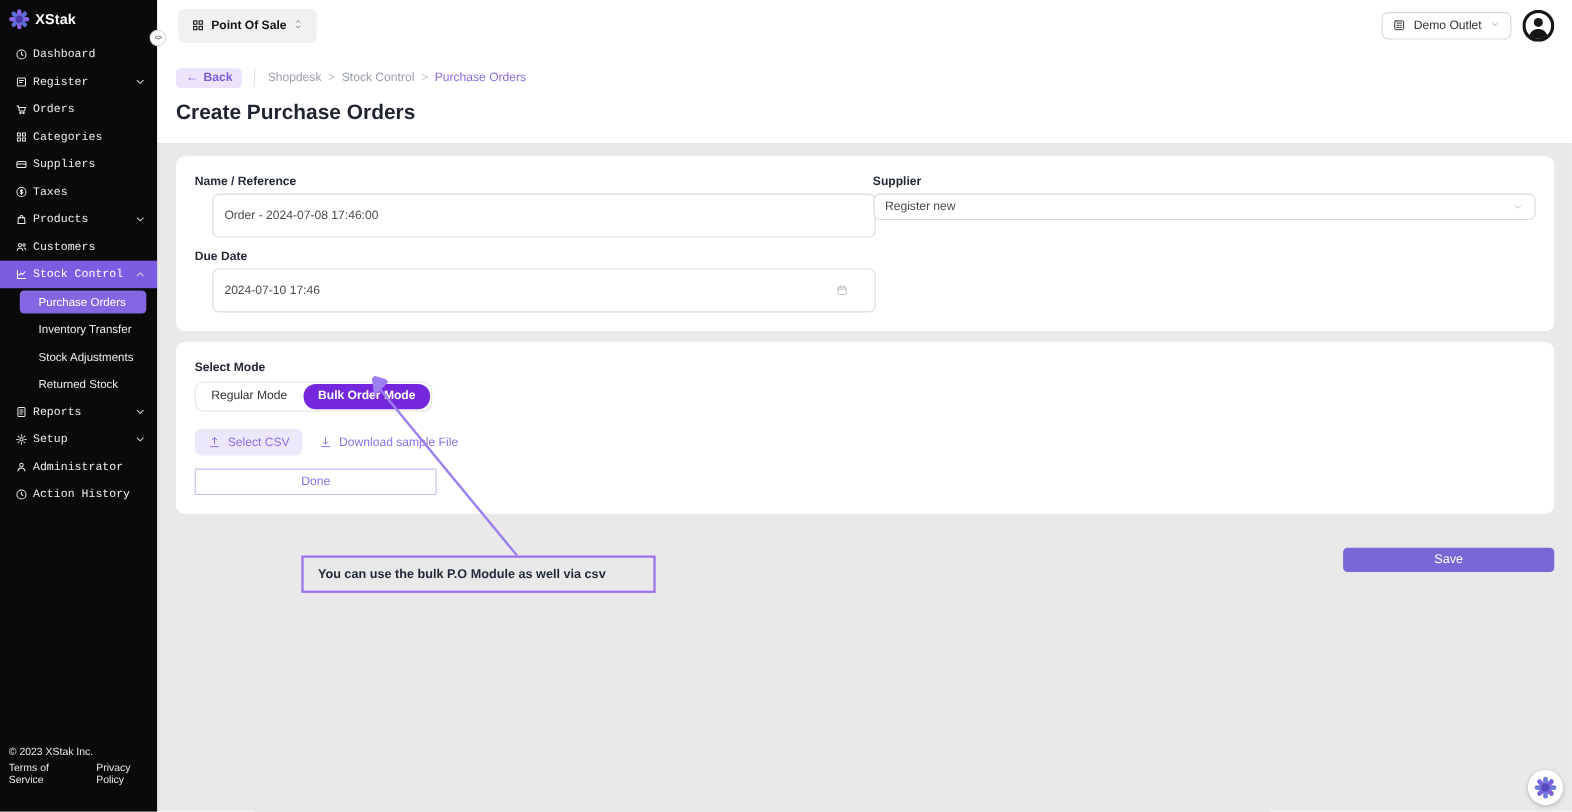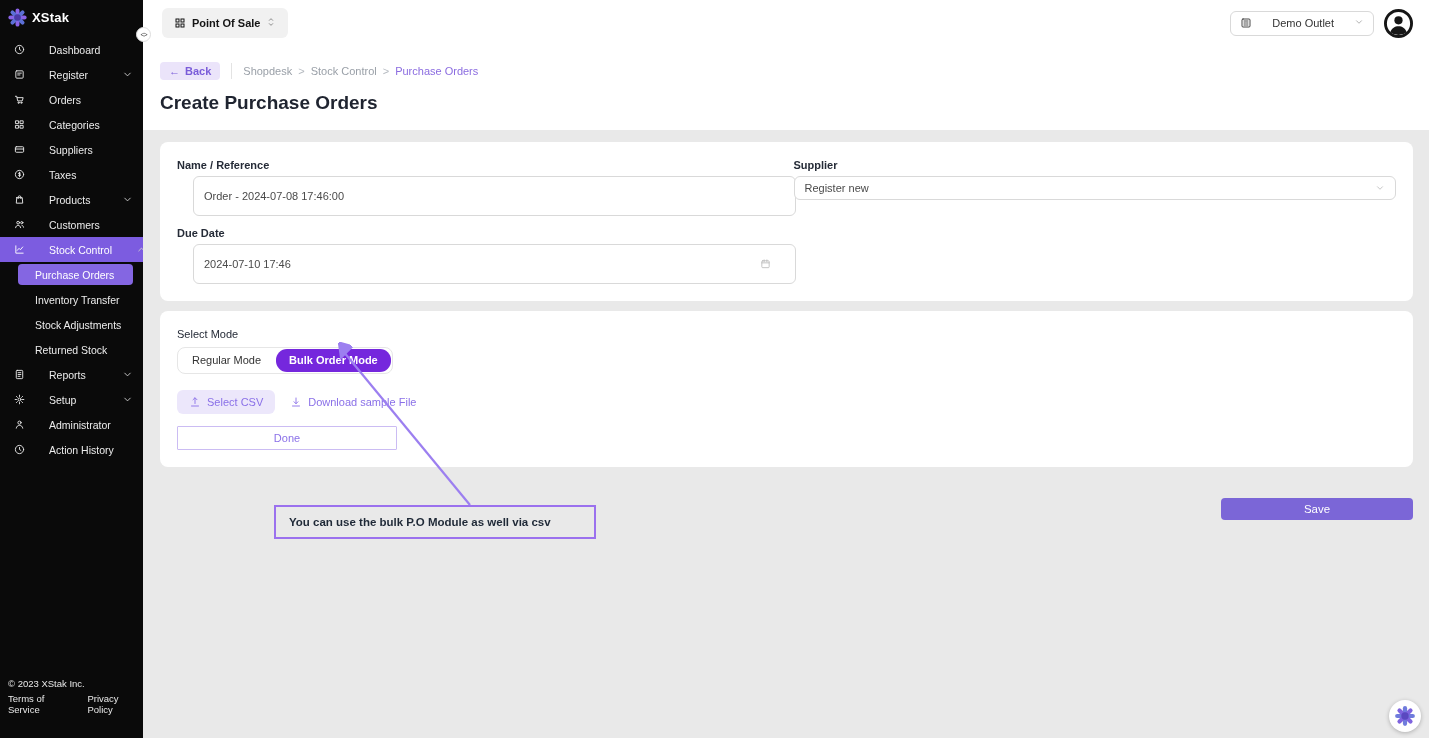--- a/index.html
+++ b/index.html
@@ -5,41 +5,41 @@
   * { margin:0; padding:0; box-sizing:border-box; }
   html,body { width:1429px; height:738px; font-family:"Liberation Sans", sans-serif; background:#fff; }
   .app { position:relative; width:1429px; height:738px; overflow:hidden; display:flex; }
 
   
   .sidebar { width:143px; min-width:143px; height:738px; background:#0a0a0a; color:#f2f2f2; position:relative; }
   .logo-row { display:flex; align-items:center; gap:5px; padding:8px 8px 6px 8px; }
   .logo-flower { width:19px; height:19px; }
   .logo-text { color:#fff; font-weight:bold; font-size:13px; letter-spacing:.2px; }
   .nav { padding-top:4px; }
-  .mi { display:flex; align-items:center; gap:24px; height:25px; padding:0 10px 0 14px; font-size:10.5px; color:#ececec; cursor:pointer; }
+  .mi { display:flex; align-items:center; gap:5px; height:25px; padding:0 10px 0 14px; font-size:10.5px; color:#ececec; cursor:pointer;font-family:Liberation Mono, monospace; }
   .mi .ic { display:flex; align-items:center; }
   .mi .ic svg, .chev svg { width:11px; height:11px; stroke:currentColor; fill:none; stroke-width:2; stroke-linecap:round; stroke-linejoin:round; }
   .mi .lbl { flex:1; white-space:nowrap; }
   .chev { display:flex; align-items:center; color:#cfcfcf; }
   .mi.active-parent { background:#7c5ce0; color:#fff; }
   .sub { display:flex; align-items:center; height:25px; padding-left:35px; font-size:10.5px; color:#ececec; cursor:pointer; }
   .sub.active { background:#8466e2; color:#fff; border-radius:4px; margin:0 10px 0 18px; padding-left:17px; height:21px; margin-top:2px; margin-bottom:2px; }
   .side-foot { position:absolute; left:8px; bottom:23px; font-size:9.5px; color:#e8e8e8; }
   .side-foot .links { margin-top:4px; display:flex; gap:13px; }
   .side-foot a { color:#e8e8e8; text-decoration:none; cursor:pointer; }
   .collapse-btn { position:absolute; left:136px; top:27px; width:15px; height:15px; background:#fff; border:1px solid #ddd; border-radius:50%; display:flex; align-items:center; justify-content:center; font-size:7px; color:#444; z-index:5; cursor:pointer; letter-spacing:-1px; }
 
   
   .main { flex:1; display:flex; flex-direction:column; height:738px; position:relative; }
   .topbar { height:46px; background:#fff; display:flex; align-items:center; justify-content:space-between; padding:0 16px 0 19px; }
   .pos-chip { display:flex; align-items:center; gap:6px; background:#f1f1f1; border-radius:6px; padding:9px 12px; font-size:11px; font-weight:bold; color:#141414; cursor:pointer; }
   .pos-chip svg { width:12px; height:12px; stroke:#141414; fill:none; stroke-width:2; }
   .updown svg { width:10px; height:10px; stroke:#777; fill:none; stroke-width:2; stroke-linecap:round; stroke-linejoin:round; }
   .topbar-right { display:flex; align-items:center; gap:10px; }
-  .outlet { display:flex; align-items:center; gap:20px; border:1px solid #d9d9d9; border-radius:6px; height:25px; padding:0 9px; font-size:11px; color:#333; background:#fff; cursor:pointer; }
+  .outlet { display:flex; align-items:center; gap:7px; border:1px solid #d9d9d9; border-radius:6px; height:25px; padding:0 9px; font-size:11px; color:#333; background:#fff; cursor:pointer; }
   .outlet svg { width:12px; height:12px; stroke:#333; fill:none; stroke-width:1.8; stroke-linecap:round; }
   .outlet .oc svg { width:10px; height:10px; stroke:#999; }
   .avatar { width:29px; height:29px; cursor:pointer; }
 
   .page-head { background:#fff; padding:16px 0 0 17px; }
   .bc-row { display:flex; align-items:center; gap:11px; }
   .back-chip { display:flex; align-items:center; gap:5px; background:#ebe4fa; color:#7a5cd9; border-radius:4px; padding:3px 9px; font-size:11px; font-weight:bold; cursor:pointer; }
   .bc-div { width:1px; height:16px; background:#e3e3e3; }
   .crumbs { display:flex; align-items:center; gap:6px; font-size:11px; color:#9aa0a8; }
   .crumbs .sep { color:#b5bac0; }
@@ -52,21 +52,21 @@
   .form-grid { display:grid; grid-template-columns:1fr 1fr; column-gap:14px; row-gap:11px; }
   .fld label { display:block; font-size:11px; font-weight:bold; color:#252b37; margin-bottom:5px; }
   .inp { width:100%; height:40px; border:1px solid #d9d9d9; border-radius:6px; font-size:11px; color:#4a4a4a; padding:0 10px; font-family:"Liberation Sans", sans-serif; background:#fff; outline:none;margin-left:16px; }
   .inp-wrap { position:relative; }
   .inp-ic { position:absolute; right:9px; top:50%; transform:translateY(-50%); display:flex; }
   .inp-ic svg { width:11px; height:11px; stroke:#b9b9b9; fill:none; stroke-width:1.8; stroke-linecap:round; }
   .sel { display:flex; align-items:center; justify-content:space-between; height:24px; border:1px solid #d9d9d9; border-radius:6px; font-size:11px; color:#4a4a4a; padding:0 10px; background:#fff; cursor:pointer; }
   .sel svg { width:10px; height:10px; stroke:#bbb; fill:none; stroke-width:2; stroke-linecap:round; stroke-linejoin:round; }
 
   .mode-card { margin-top:10px; }
-  .sec-label { font-size:11px; font-weight:normal; color:#252b37; }
+  .sec-label { font-size:11px; font-weight:bold; color:#252b37; }
   .toggle { display:inline-flex; align-items:center; background:#fff; border:1px solid #e6e6e6; border-radius:8px; margin-top:7px; height:27px; }
   .tg-reg { padding:0 14px; font-size:11px; color:#333; line-height:25px; cursor:pointer; }
   .tg-bulk { background:#7527dd; color:#fff; font-size:11px; font-weight:bold; border-radius:11px; padding:0 13px; line-height:23px; height:23px; margin:0 1px; cursor:pointer; }
   .upload-row { display:flex; align-items:center; gap:15px; margin-top:16px; }
   .upload-btn { display:flex; align-items:center; gap:6px; background:#ece7fb; color:#8a70e8; border:none; border-radius:6px; padding:6px 12px; font-size:11px; font-family:"Liberation Sans", sans-serif; cursor:pointer; }
   .dl-link { display:flex; align-items:center; gap:6px; color:#8a70e8; font-size:11px; cursor:pointer; }
   .upload-btn svg, .dl-link svg { width:12px; height:12px; stroke:currentColor; fill:none; stroke-width:1.8; stroke-linecap:round; stroke-linejoin:round; }
   .done-btn { display:block; width:220px; height:24px; margin-top:12px; background:#fff; border:1px solid #cbbcf3; border-radius:1px; color:#8a70e8; font-size:11px; font-family:"Liberation Sans", sans-serif; cursor:pointer; }
 
   .save-row { display:flex; justify-content:flex-end; margin-top:31px; }

